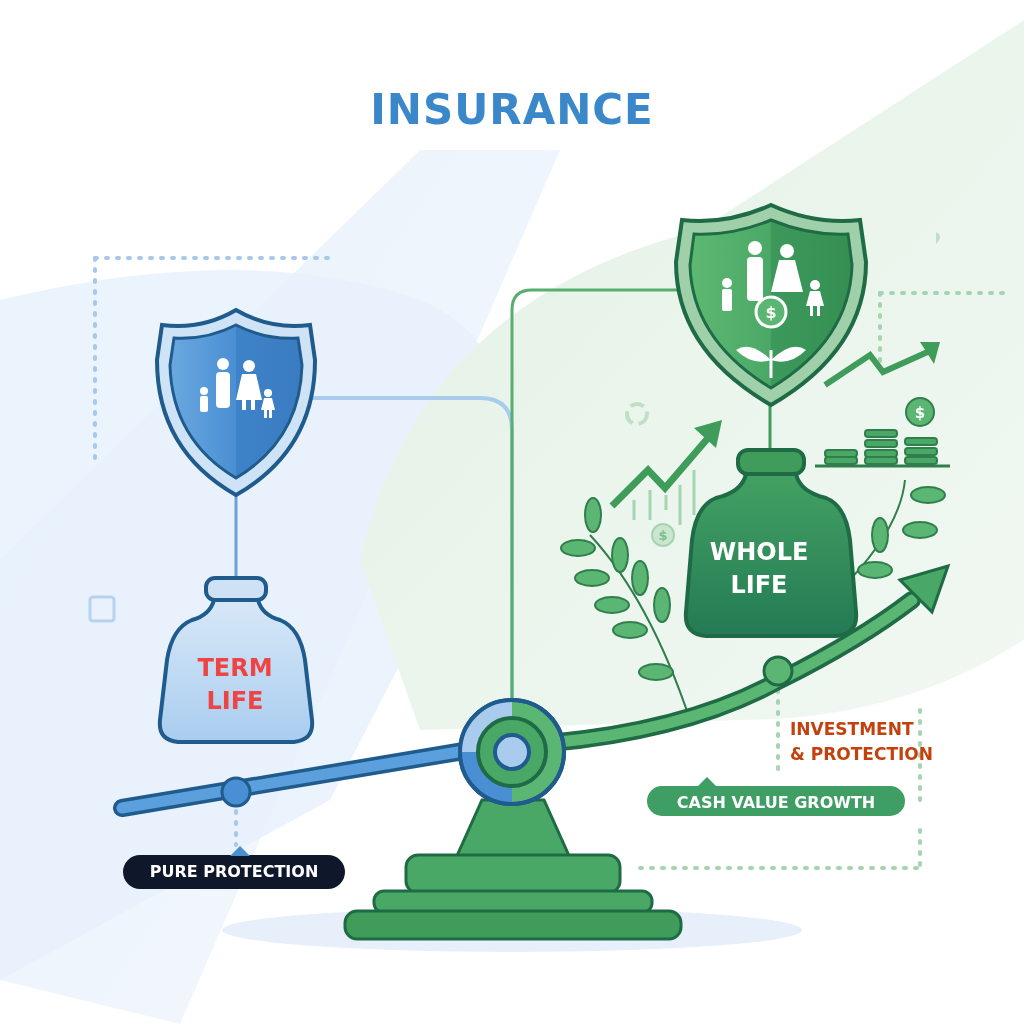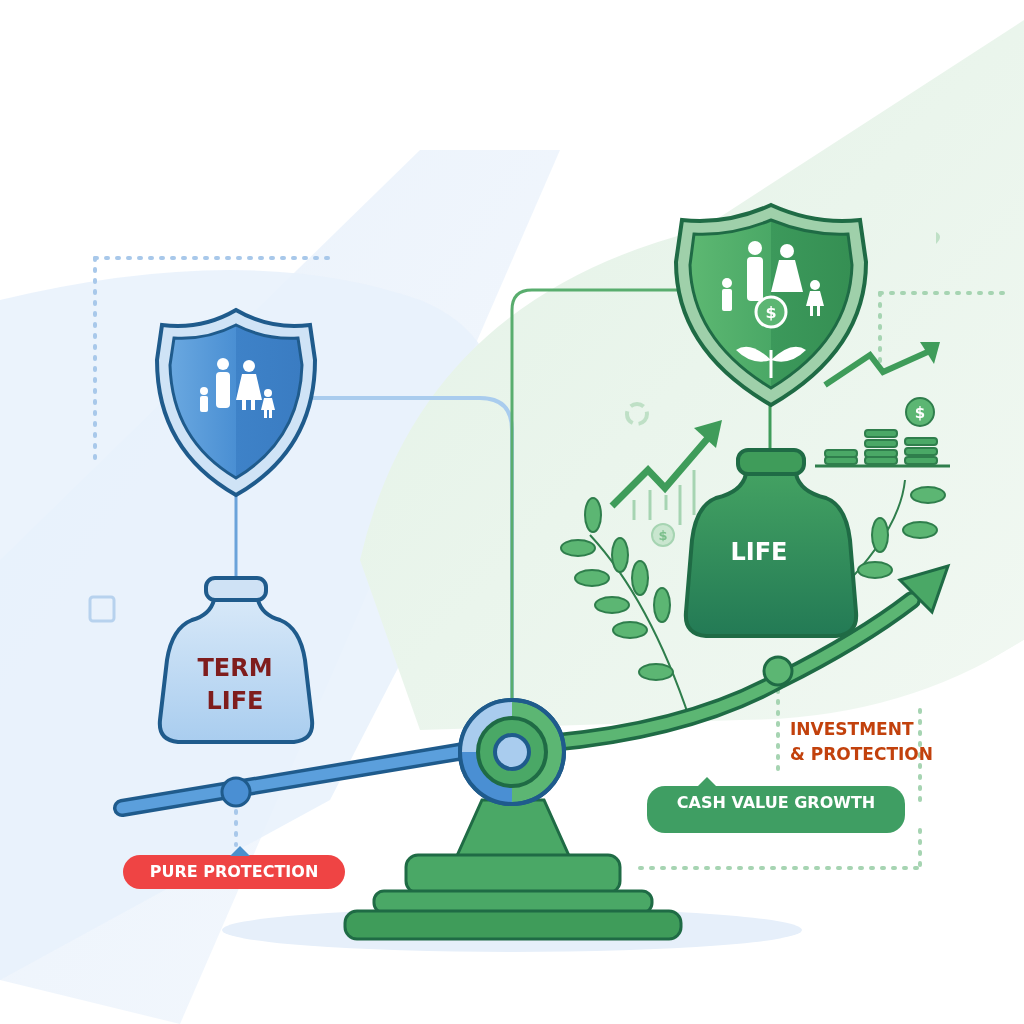--- a/index.html
+++ b/index.html
@@ -2,25 +2,25 @@
 <html><head>
   <meta charset="utf-8">
   <style>
     html, body { margin:0; padding:0; }
     body { width:1024px; height:1024px; position:relative; overflow:hidden; background:#ffffff; font-family:"Liberation Sans", "DejaVu Sans", sans-serif; }
     .canvas { position:absolute; left:0; top:0; width:1024px; height:1024px; }
     .title { position:absolute; left:0; top:84px; width:1024px; text-align:center; font-weight:700; font-size:42px; line-height:52px; letter-spacing:1px; font-family:"DejaVu Sans", sans-serif; }
     .title .blue { color:#3a87c9; }
     .title .green { color:#3f9c5a; }
     .weight-label { position:absolute; text-align:center; font-weight:700; font-family:"DejaVu Sans", sans-serif; }
-    .term-label { left:160px; top:652px; width:150px; font-size:24px; line-height:33px; color:#7f1d1d; }
+    .term-label { left:160px; top:652px; width:150px; font-size:24px; line-height:33px; color:#ef4444; }
     .whole-label { left:686px; top:536px; width:146px; font-size:24px; line-height:33px; color:#ffffff; }
     .pill { position:absolute; border-radius:18px; color:#ffffff; font-weight:700; font-family:"DejaVu Sans", sans-serif; font-size:16px; text-align:center; line-height:34px; }
-    .pill-blue { left:123px; top:855px; width:222px; height:34px; background:#ef4444; }
-    .pill-green { left:647px; top:786px; width:258px; height:47px; background:#3f9e63; }
+    .pill-blue { left:123px; top:855px; width:222px; height:34px; background:#0f172a; }
+    .pill-green { left:647px; top:786px; width:258px; height:30px; background:#3f9e63; }
     .pill::before { content:""; position:absolute; left:50%; top:-9px; margin-left:-10px; border-left:10px solid transparent; border-right:10px solid transparent; border-bottom:10px solid currentColor; }
     .pill-blue::before { color:#4a90cc; margin-left:-2px; left:calc(50% - 115px + 113px); }
     .pill-green::before { color:#3f9e63; left:calc(50% - 69px); }
     .side-text { position:absolute; left:790px; top:717px; font-weight:700; font-size:17px; line-height:25px; color:#c2410c; font-family:"DejaVu Sans", sans-serif; }
   </style>
 </head>
 <body>
 
 <div class="canvas">
   <svg width="1024" height="1024" viewBox="0 0 1024 1024" style="position:absolute;left:0;top:0">
@@ -204,28 +204,30 @@
       <circle cx="512" cy="752" r="52" fill="#5cb673" stroke="#1f5b8c" stroke-width="4"></circle>
       <path d="M460 752 A 52 52 0 0 1 512 700 L 512 752 Z" fill="#a9ccee"></path>
       <path d="M460 752 A 52 52 0 0 0 512 804 L 512 752 Z" fill="#4a8fd3"></path>
       <circle cx="512" cy="752" r="52" fill="none" stroke="#1f5b8c" stroke-width="4"></circle>
       <circle cx="512" cy="752" r="34" fill="#4aa866" stroke="#1f6b45" stroke-width="4"></circle>
       <circle cx="512" cy="752" r="17" fill="#a9ccee" stroke="#1f5b8c" stroke-width="4"></circle>
     </g>
   </svg>
 
   <div class="title">
+    <div class="blue">INSURANCE</div>
   </div>
 
   <div class="weight-label term-label">
     <div>TERM</div>
     <div>LIFE</div>
   </div>
 
   <div class="weight-label whole-label">
+    <div>WHOLE</div>
     <div>LIFE</div>
   </div>
 
   <div class="pill pill-blue">PURE PROTECTION</div>
   <div class="pill pill-green">CASH VALUE GROWTH</div>
 
   <div class="side-text">
     <div>INVESTMENT</div>
     <div>&amp; PROTECTION</div>
   </div>

